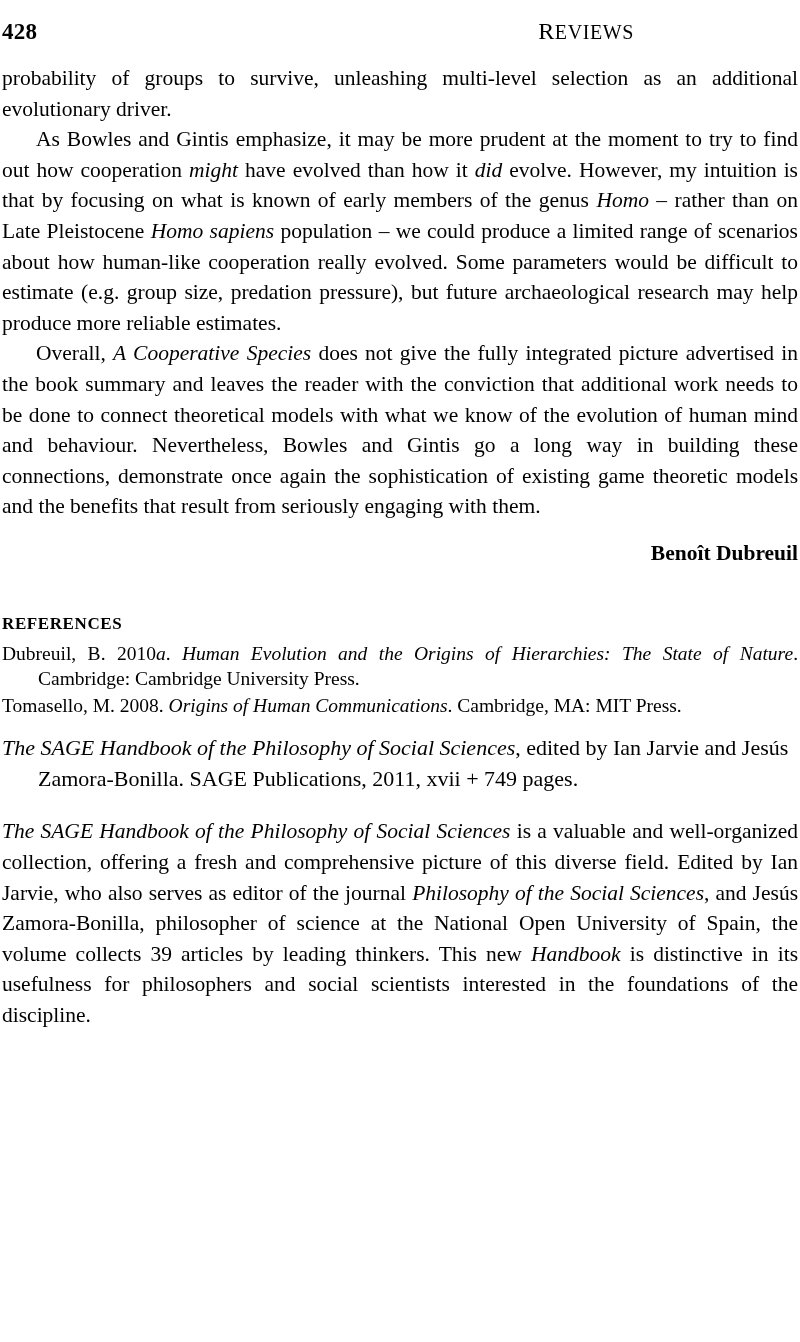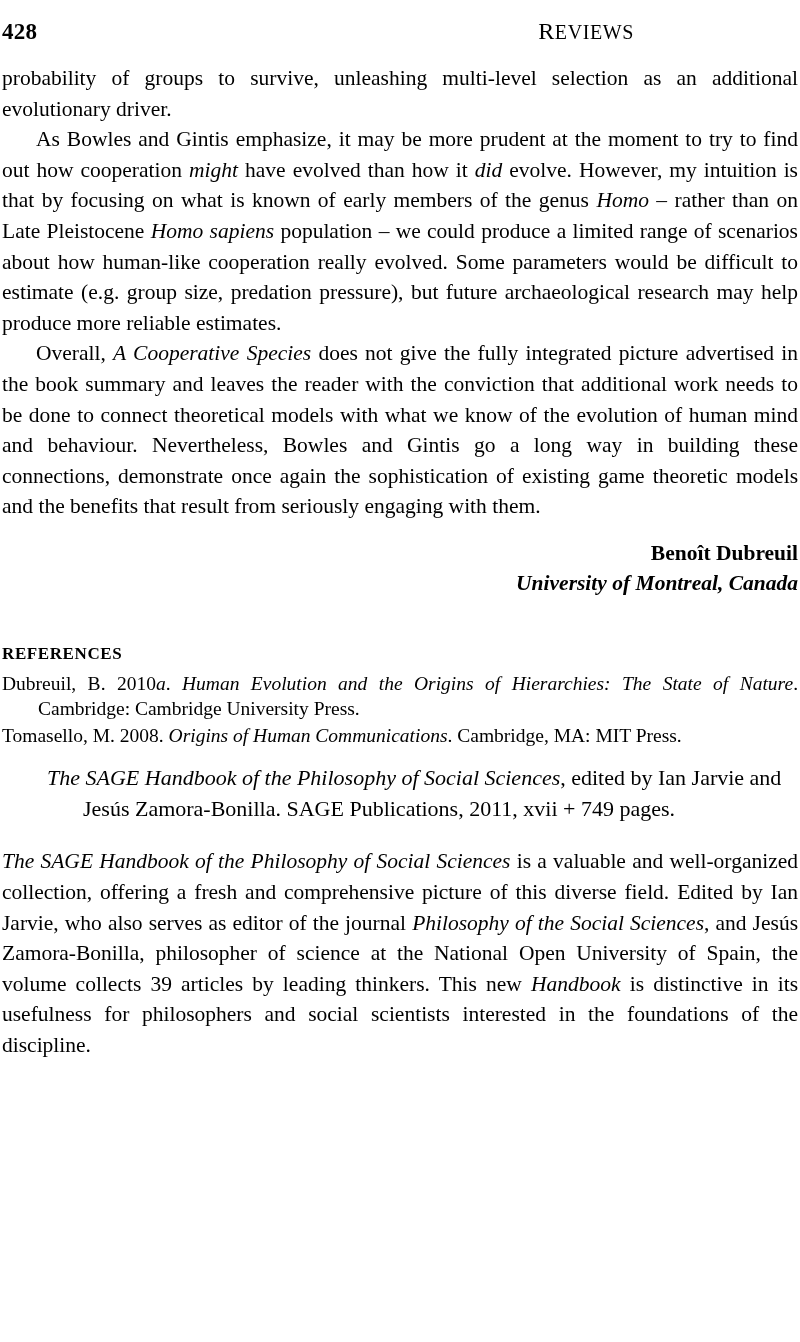--- a/index.html
+++ b/index.html
@@ -94,21 +94,20 @@
     font-size: 22px;
     line-height: 30px;
   }
   .book-entry {
     margin-top: 14px;
     font-size: 22px;
     line-height: 31px;
     padding-left: 36px;
     text-indent: -36px;
     text-align: left;
-    margin-left: 45px;
   }
   .book-entry em { font-style: italic; }
   .review-body {
     margin-top: 22px;
   }
 </style>
 </head>
 <body>
 
 <div class="page">
@@ -121,21 +120,20 @@
   <div class="content">
 
     <div id="article-paragraphs">
         <p class="body"><span>probability of groups to survive, unleashing multi-level selection as an additional evolutionary driver.</span></p>
         <p class="body indent"><span>As Bowles and Gintis emphasize, it may be more prudent at the moment to try to find out how cooperation </span><em>might</em><span> have evolved than how it </span><em>did</em><span> evolve. However, my intuition is that by focusing on what is known of early members of the genus </span><em>Homo</em><span> – rather than on Late Pleistocene </span><em>Homo sapiens</em><span> population – we could produce a limited range of scenarios about how human-like cooperation really evolved. Some parameters would be difficult to estimate (e.g. group size, predation pressure), but future archaeological research may help produce more reliable estimates.</span></p>
         <p class="body indent"><span>Overall, </span><em>A Cooperative Species</em><span> does not give the fully integrated picture advertised in the book summary and leaves the reader with the conviction that additional work needs to be done to connect theoretical models with what we know of the evolution of human mind and behaviour. Nevertheless, Bowles and Gintis go a long way in building these connections, demonstrate once again the sophistication of existing game theoretic models and the benefits that result from seriously engaging with them.</span></p>
       </div>
 
     <div class="signature">
       <div>Benoît Dubreuil</div>
-      <div class="affil">University of Montreal, Canada</div>
     </div>
 
     <div class="refs-heading">REFERENCES</div>
     <div id="references-list">
         <div class="ref"><span>Dubreuil, B. 2010</span><em>a</em><span>. </span><em>Human Evolution and the Origins of Hierarchies: The State of Nature</em><span>. Cambridge: Cambridge University Press.</span></div>
         <div class="ref"><span>Tomasello, M. 2008. </span><em>Origins of Human Communications</em><span>. Cambridge, MA: MIT Press.</span></div>
       </div>
 
 
     <div class="book-entry" id="book-entry"><em>The SAGE Handbook of the Philosophy of Social Sciences</em><span>, edited by Ian Jarvie and Jesús Zamora-Bonilla. SAGE Publications, 2011, xvii + 749 pages.</span></div>

